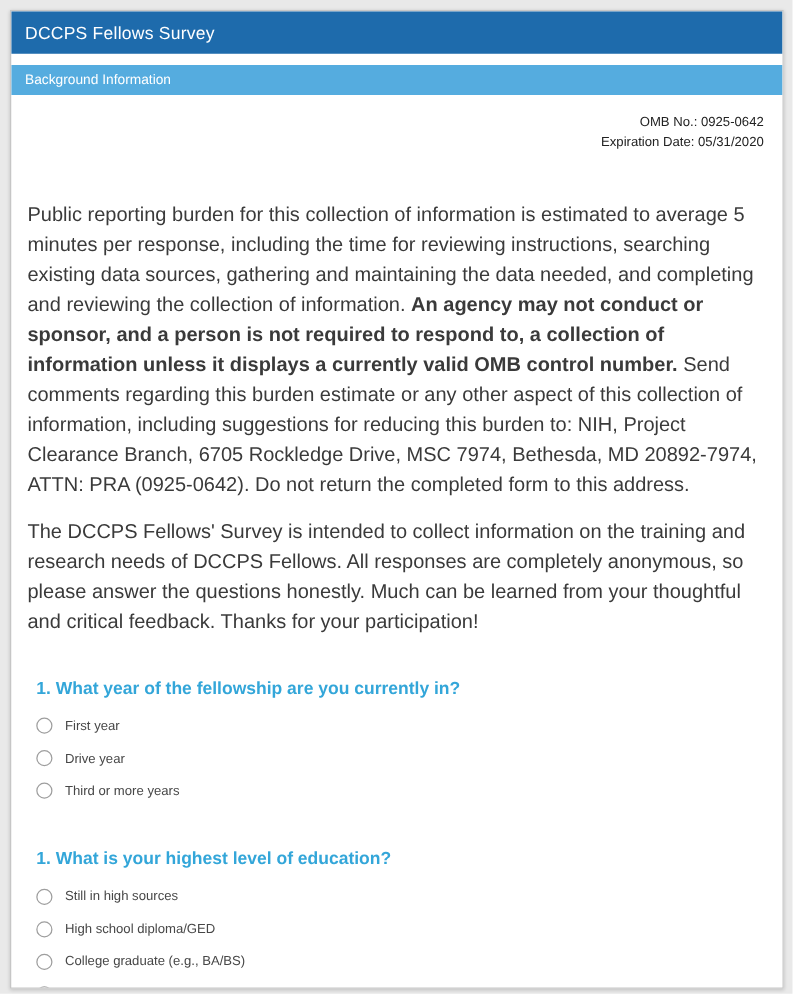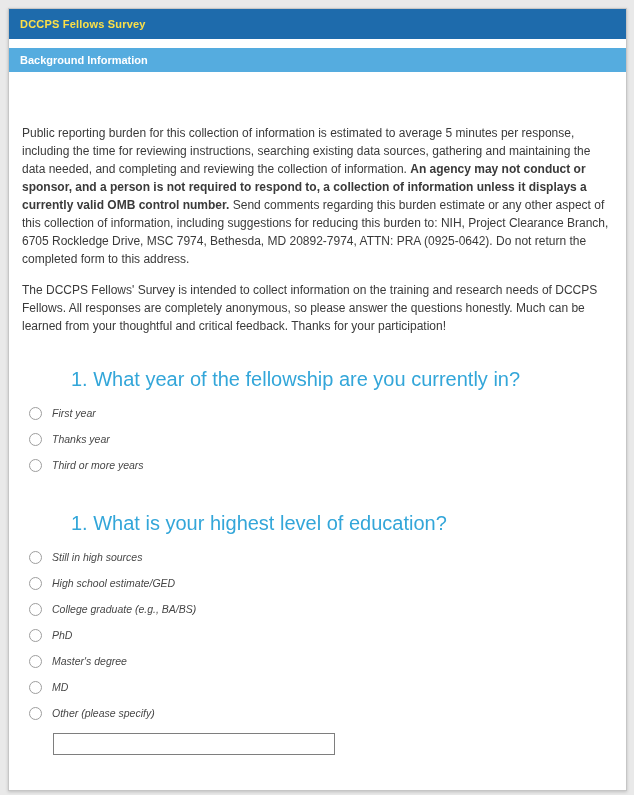--- a/index.html
+++ b/index.html
@@ -12,65 +12,63 @@
   .page { width:634px; height:795px; padding:8px 7px 4px 8px; }
   .card {
     background:#ffffff;
     border:1px solid #c6c6c6;
     box-shadow:0 1px 3px rgba(0,0,0,0.18);
     height:100%;
     overflow:hidden;
   }
   .title-bar {
     background:var(--title-bar-bg,#1e6bac);
-    color:#fde047;
-    font-size:11px;
-    font-weight:bold;
+    color:#ffffff;
+    font-size:14px;
+    font-weight:normal;
     padding:9px 11px;
     letter-spacing:0.2px;
   }
   .section-bar {
     background:var(--section-bar-bg,#55acdf);
     color:#ffffff;
     font-size:11px;
-    font-weight:bold;
+    font-weight:normal;
     padding:6px 11px;
     margin-top:9px;
   }
   .content { padding:14px 13px 24px 13px; }
   .omb {
     text-align:right;
     font-size:10.5px;
     color:#222222;
     line-height:1.55;
     padding-right:2px;
   }
   .body-text {
-    font-size:12px;
+    font-size:16px;
     color:#3a3a3a;
     line-height:1.5;
     margin-top:13px;
   }
   .body-text.first { margin-top:38px; }
   .bold { font-weight:bold; }
   .question { margin-top:32px; padding-left:7px; }
   .q-title {
     color:var(--question-title,#33a6d9);
-    font-size:20px;
-    font-weight:400;
+    font-size:14px;
+    font-weight:700;
     line-height:1.25;
-    margin-left:42px;
   }
   .options { margin-top:9px; }
   .option-row {
     display:flex;
-    align-items:flex-start;
+    align-items:center;
     padding:6px 0 7px 0;
     cursor:pointer;
-    font-style:italic;
   }
   .radio {
     width:13px;
     height:13px;
     border:1px solid #9e9e9e;
     border-radius:50%;
     background:#ffffff;
     margin-right:10px;
     flex:0 0 auto;
   }
@@ -96,53 +94,57 @@
     <div class="title-bar">
       <span>DCCPS Fellows Survey</span>
     </div>
 
     <div class="section-bar">
       <span>Background Information</span>
     </div>
 
     <div class="content">
 
+      <div class="omb">
+        <div>OMB No.: 0925-0642</div>
+        <div>Expiration Date:  05/31/2020</div>
+      </div>
 
       <p class="body-text first"><span>Public reporting burden for this collection of information is estimated to average 5 minutes per response, including the time for reviewing instructions, searching existing data sources, gathering and maintaining the data needed, and completing and reviewing the collection of information. </span><span class="bold">An agency may not conduct or sponsor, and a person is not required to respond to, a collection of information unless it displays a currently valid OMB control number.</span><span> Send comments regarding this burden estimate or any other aspect of this collection of information, including suggestions for reducing this burden to: NIH, Project Clearance Branch, 6705 Rockledge Drive, MSC 7974, Bethesda, MD 20892-7974, ATTN: PRA (0925-0642). Do not return the completed form to this address.</span></p>
 
       <p class="body-text">The DCCPS Fellows' Survey is intended to collect information on the training and research needs of DCCPS Fellows. All responses are completely anonymous, so please answer the questions honestly. Much can be learned from your thoughtful and critical feedback. Thanks for your participation!</p>
 
       <div class="question">
         <h2 class="q-title">1. What year of the fellowship are you currently in?</h2>
         <div class="options">
             <div class="option-row">
               <span class="radio"></span>
               <span class="option-label">First year</span>
             </div>
             <div class="option-row">
               <span class="radio"></span>
-              <span class="option-label">Thanks year</span>
+              <span class="option-label">Drive year</span>
             </div>
             <div class="option-row">
               <span class="radio"></span>
               <span class="option-label">Third or more years</span>
             </div>
           </div>
       </div>
 
       <div class="question">
         <h2 class="q-title">1. What is your highest level of education?</h2>
         <div class="options">
             <div class="option-row">
               <span class="radio"></span>
               <span class="option-label">Still in high sources</span>
             </div>
             <div class="option-row">
               <span class="radio"></span>
-              <span class="option-label">High school estimate/GED</span>
+              <span class="option-label">High school diploma/GED</span>
             </div>
             <div class="option-row">
               <span class="radio"></span>
               <span class="option-label">College graduate (e.g., BA/BS)</span>
             </div>
             <div class="option-row">
               <span class="radio"></span>
               <span class="option-label">PhD</span>
             </div>
             <div class="option-row">

